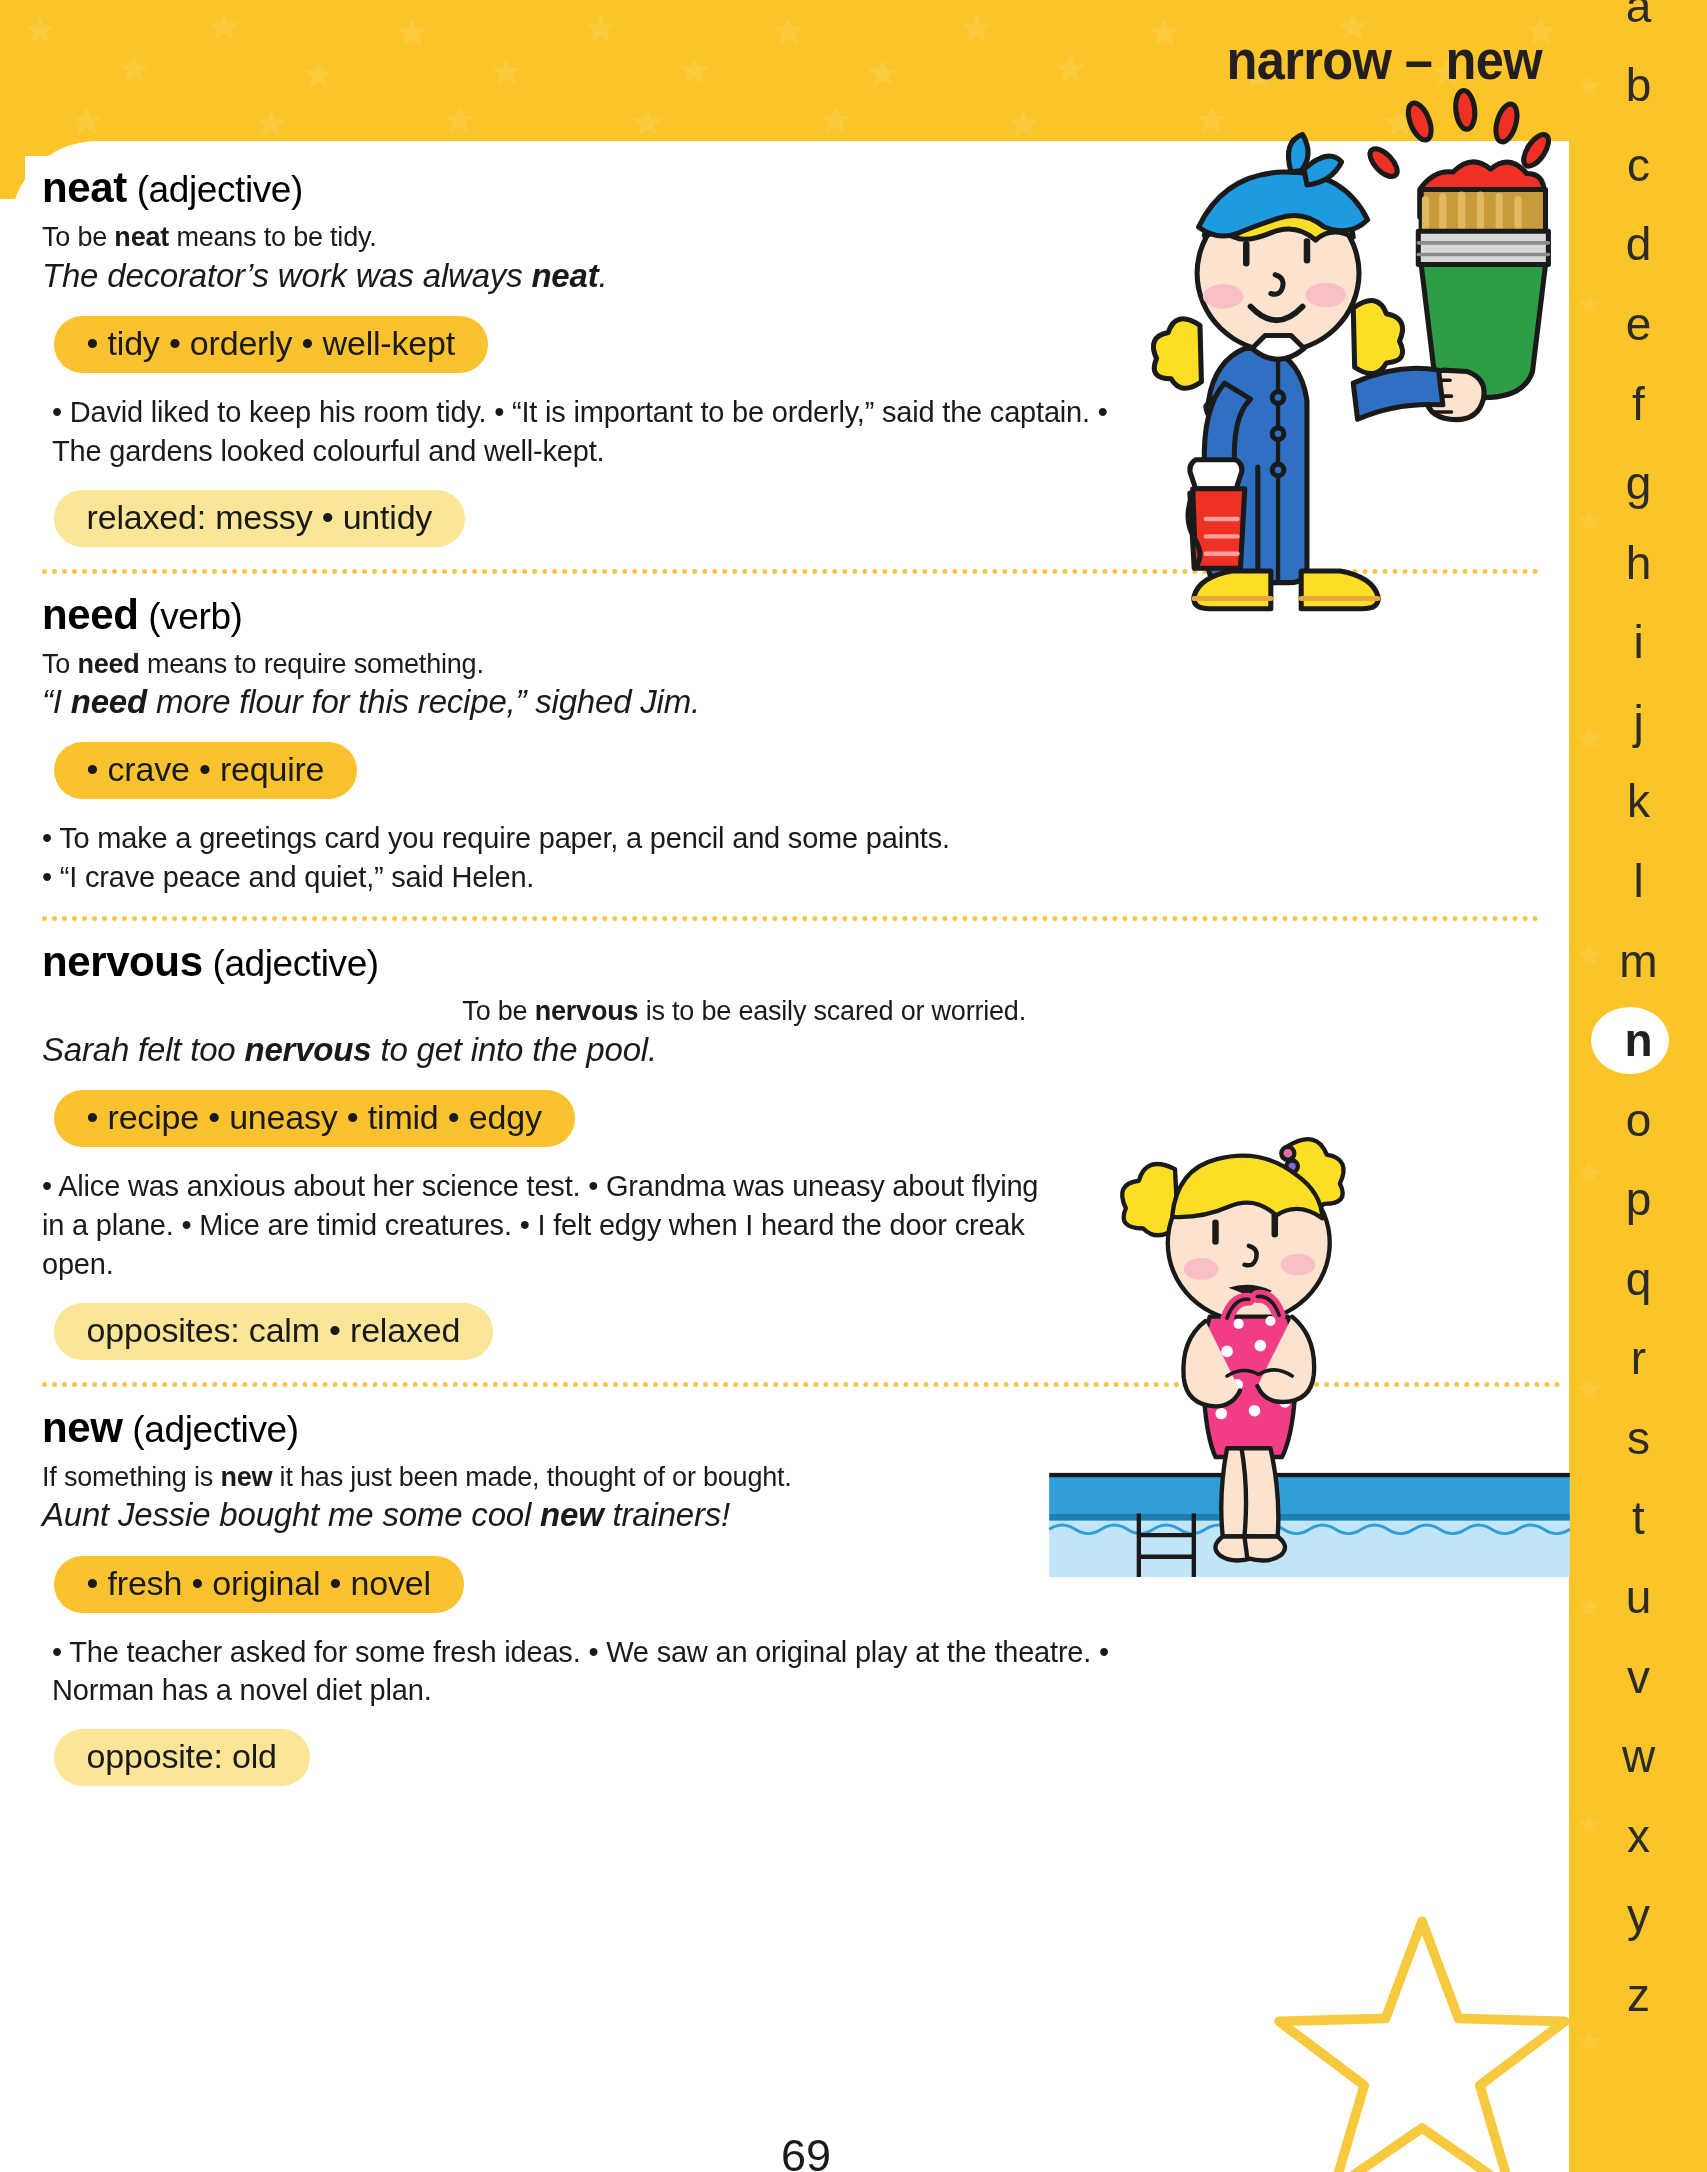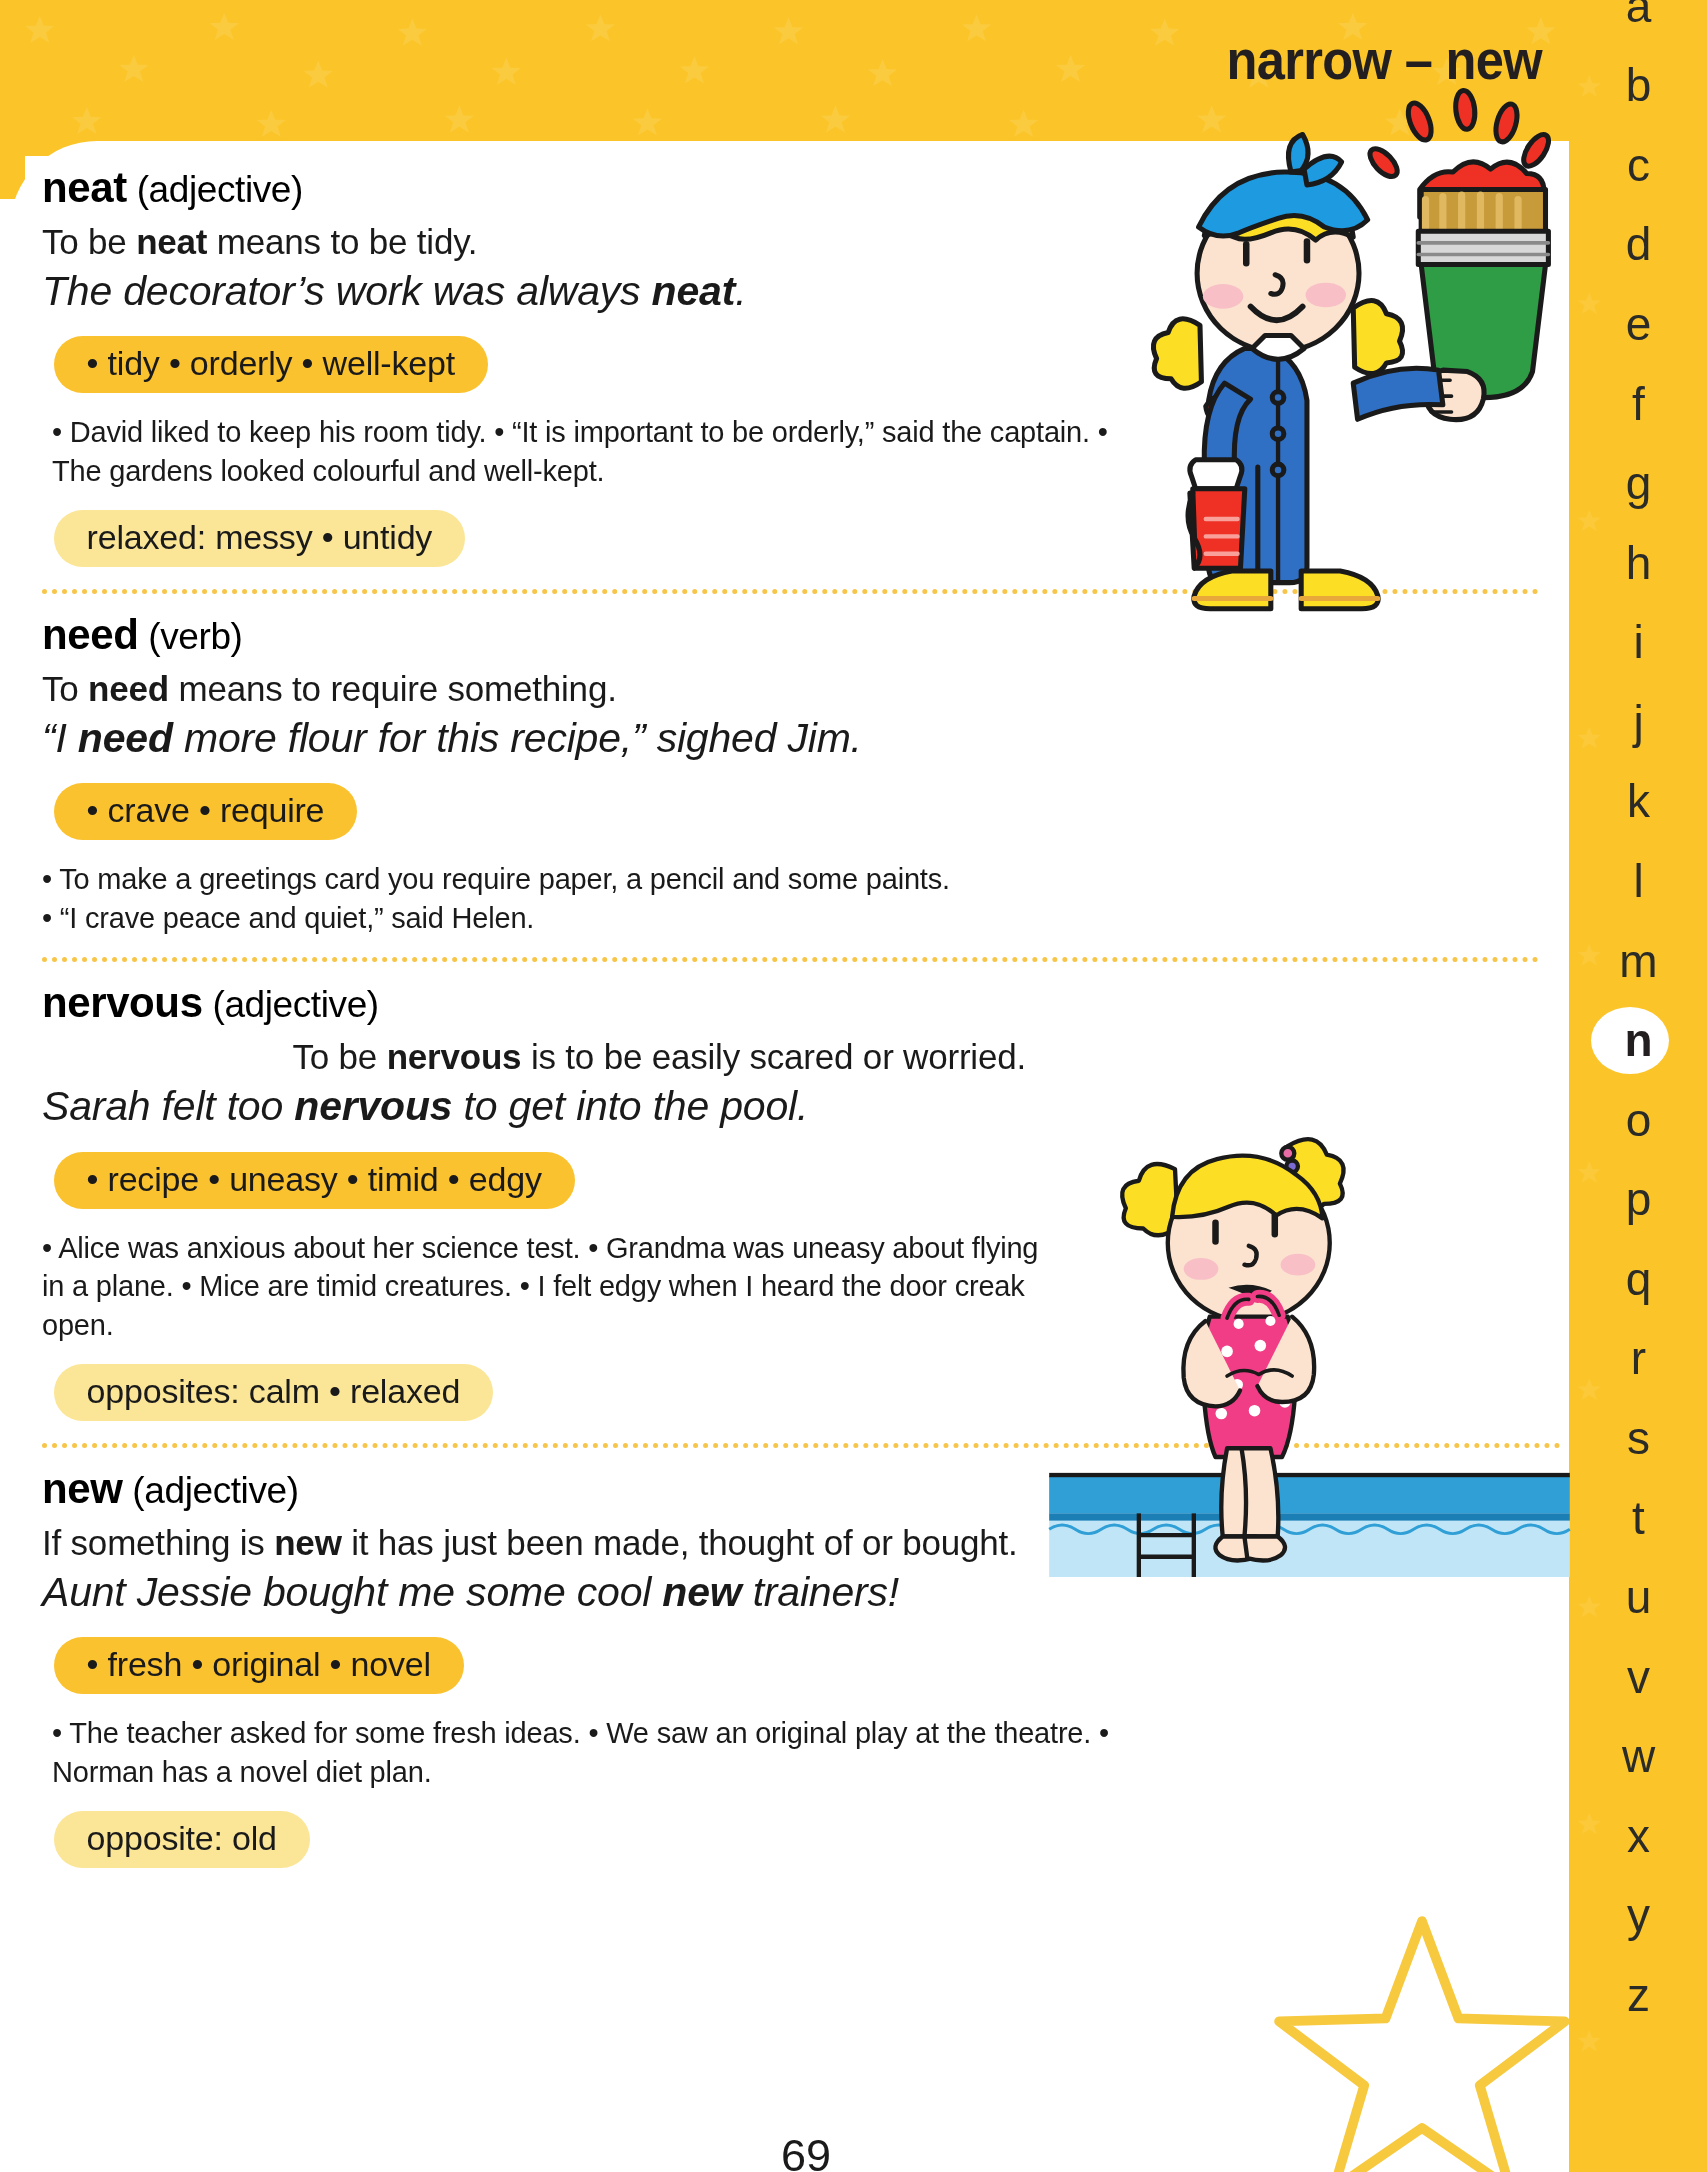--- a/index.html
+++ b/index.html
@@ -137,29 +137,29 @@
     font-size: 42px;
     letter-spacing: -0.4px;
   }
   .pos {
     font-weight: normal;
     font-size: 37px;
     letter-spacing: -0.4px;
   }
 
   .definition {
-    font-size: 35px;
+    font-size: 27px;
     color: #1a1a1a;
     line-height: 1.28;
     letter-spacing: -0.2px;
     font-family: "Liberation Sans", sans-serif;
   }
   .definition b { font-weight: bold; }
   .example-sentence {
-    font-size: 41px;
+    font-size: 33px;
     font-style: italic;
     color: #1a1a1a;
     line-height: 1.28;
     letter-spacing: -0.2px;
     font-family: "Liberation Sans", sans-serif;
   }
   .example-sentence b { font-weight: bold; font-style: italic; }
 
   
   .pill {

